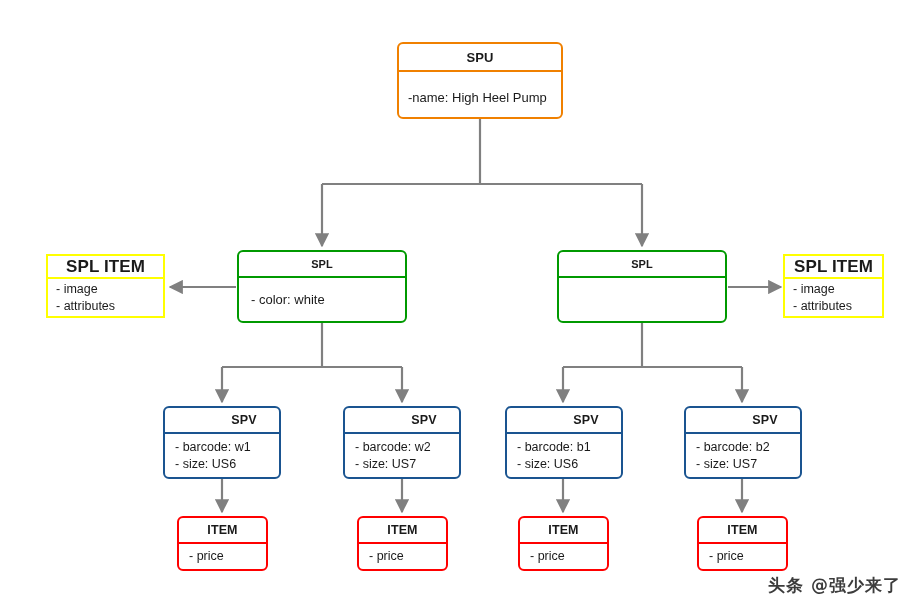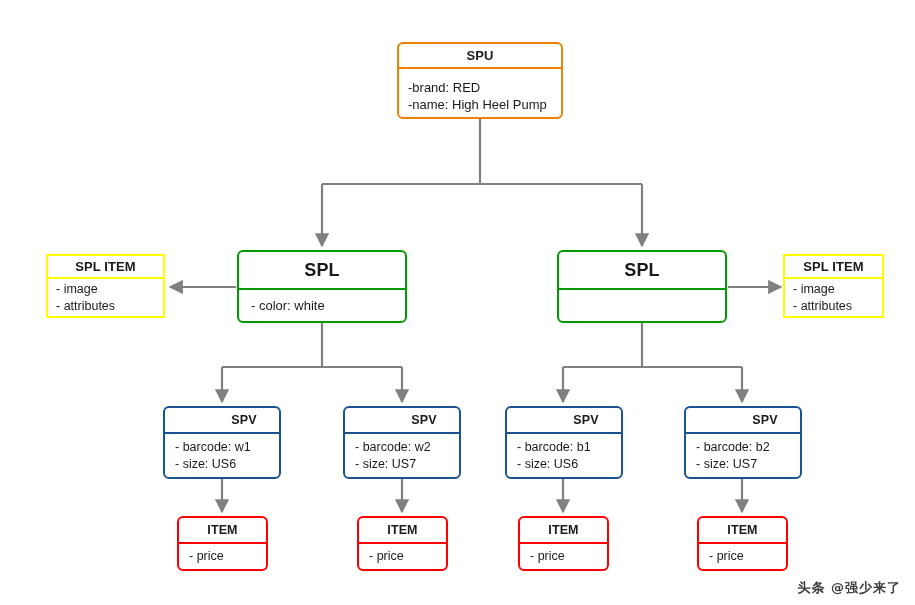--- a/index.html
+++ b/index.html
@@ -77,37 +77,37 @@
     padding: 4px 0 4px 9px;
     font-size: 13px;
   }
 
   
   .n-spl {
     border-color: #009900;
     border-radius: 6px;
   }
   .n-spl .title {
-    height: 38px;
-    font-size: 18px;
+    height: 26px;
+    font-size: 11px;
     border-bottom: 2px solid #009900;
   }
   .n-spl .body {
     padding: 0 12px 0 12px;
     font-size: 13px;
   }
 
   
   .n-splitem {
     border-color: #ffff00;
     border-radius: 0;
   }
   .n-splitem .title {
     height: 24px;
-    font-size: 13px;
+    font-size: 17px;
     border-bottom: 2px solid #ffff00;
   }
   .n-splitem .body {
     padding: 2px 0 2px 8px;
     font-size: 12.5px;
     border-radius: 17px;
   }
 
   
   .n-spv {
@@ -139,21 +139,21 @@
   .n-item .body {
     padding: 0 0 0 10px;
     font-size: 12.5px;
   }
 
   
   .watermark {
     position: absolute;
     right: 14px;
     bottom: 8px;
-    font-size: 13px;
+    font-size: 17px;
     font-weight: bold;
     color: #3c3c3c;
     letter-spacing: 1px;
     white-space: nowrap;
     z-index: 6;
     font-family: "DejaVu Sans", "Liberation Sans", sans-serif;
   }
 </style>
 </head>
 <body>
@@ -193,21 +193,20 @@
       <path d="M 222 479 L 222 512" marker-end="url(#arrow)"></path>
       <path d="M 402 479 L 402 512" marker-end="url(#arrow)"></path>
       <path d="M 563 479 L 563 512" marker-end="url(#arrow)"></path>
       <path d="M 742 479 L 742 512" marker-end="url(#arrow)"></path>
     </g>
   </svg>
 
   <div class="node n-spu" style="left:397px; top:42px; width:166px; height:77px;">
     <div class="title">SPU</div>
     <div class="body">
-      <div class="attr">-brand: RED</div>
       <div class="attr">-name: High Heel Pump</div>
     </div>
   </div>
 
   <div class="node n-splitem" style="left:46px; top:254px; width:119px; height:64px;">
     <div class="title">SPL ITEM</div>
     <div class="body">
       <div class="attr">- image</div>
       <div class="attr">- attributes</div>
     </div>

